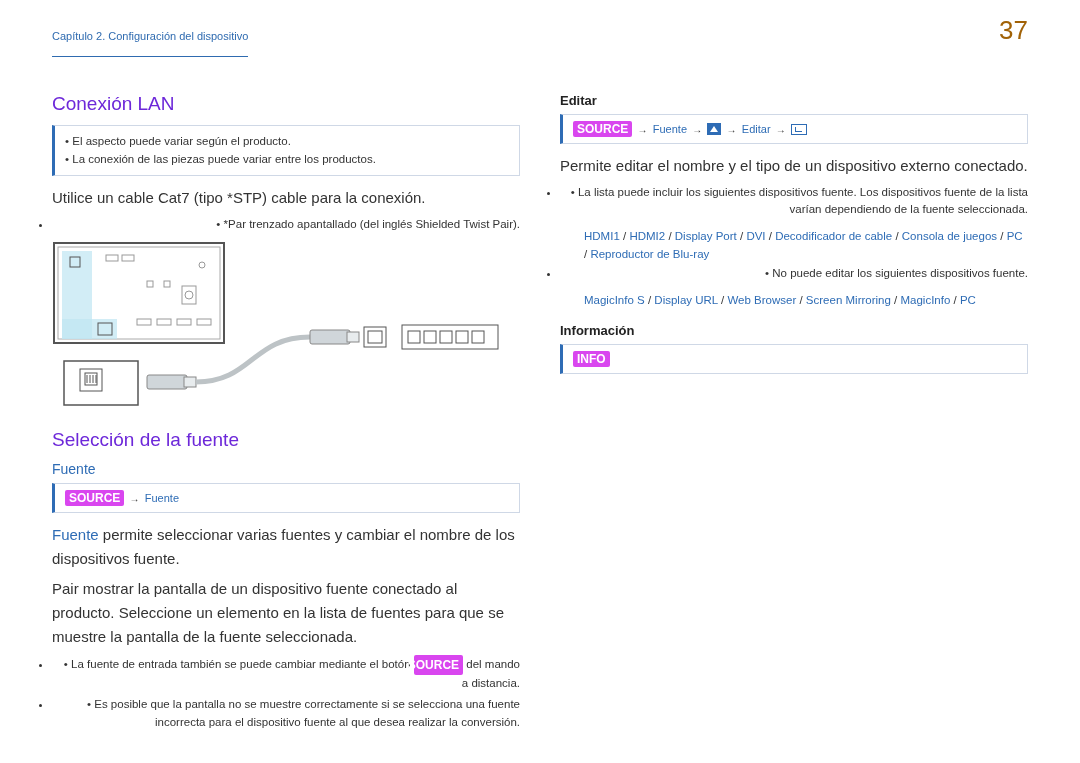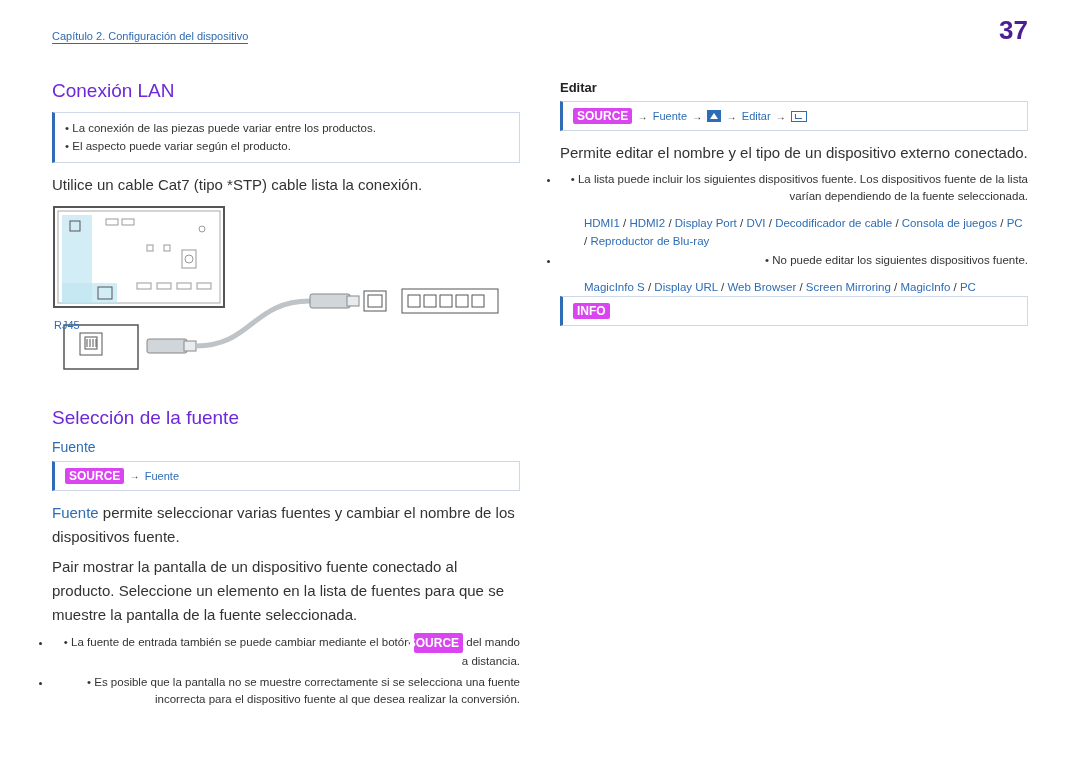--- a/index.html
+++ b/index.html
@@ -17,27 +17,27 @@
     display: flex;
     justify-content: space-between;
     align-items: flex-start;
     margin-bottom: 36px;
   }
   .chapter-title {
     color: #2f6bb0;
     font-size: 11px;
     font-weight: 500;
     border-bottom: 0.5px solid #2f6bb0;
-    padding-bottom: 1px;
+    padding-bottom: 14px;
     display: inline-block;
   }
   .page-number {
-    color: #4c1d95;
+    color: #a16207;
     font-size: 26px;
-    font-weight: 700;
+    font-weight: 400;
     position: absolute;
     top: 15px;
     right: 52px;
   }
   .columns {
     display: flex;
     gap: 40px;
   }
   .col {
     flex: 1;
@@ -180,26 +180,29 @@
   <span class="page-number">37</span>
 </div>
 
 <div class="columns">
 
   <div class="col">
     <h1>Conexión LAN</h1>
 
     <div class="note-box">
       <ul>
+        <li>El aspecto puede variar según el producto.</li>
         <li>La conexión de las piezas puede variar entre los productos.</li>
-        <li>El aspecto puede variar según el producto.</li>
       </ul>
     </div>
 
-    <p>Utilice un cable Cat7 (tipo *STP) cable lista la conexión.</p>
+    <p>Utilice un cable Cat7 (tipo *STP) cable para la conexión.</p>
+    <ul class="content">
+      <li>*Par trenzado apantallado (del inglés Shielded Twist Pair).</li>
+    </ul>
 
     <div class="diagram">
       <svg width="450" height="170" viewBox="0 0 450 170">
 
         <rect x="2" y="2" width="170" height="100" fill="none" stroke="#555" stroke-width="2"></rect>
         <rect x="6" y="6" width="162" height="92" fill="none" stroke="#aaa"></rect>
 
         <rect x="54" y="14" width="12" height="6" fill="none" stroke="#999"></rect>
         <rect x="70" y="14" width="12" height="6" fill="none" stroke="#999"></rect>
         <circle cx="150" cy="24" r="3" fill="none" stroke="#999"></circle>
@@ -233,21 +236,20 @@
 
         <rect x="312" y="86" width="22" height="20" fill="none" stroke="#555"></rect>
         <rect x="316" y="90" width="14" height="12" fill="none" stroke="#555"></rect>
         <rect x="350" y="84" width="96" height="24" fill="none" stroke="#555"></rect>
         <rect x="356" y="90" width="12" height="12" fill="none" stroke="#555"></rect>
         <rect x="372" y="90" width="12" height="12" fill="none" stroke="#555"></rect>
         <rect x="388" y="90" width="12" height="12" fill="none" stroke="#555"></rect>
         <rect x="404" y="90" width="12" height="12" fill="none" stroke="#555"></rect>
         <rect x="420" y="90" width="12" height="12" fill="none" stroke="#555"></rect>
       </svg>
-      <div class="rj45-label" style="position:relative; top:-58px; left:0;">RJ45</div>
     </div>
 
     <h1>Selección de la fuente</h1>
     <h2>Fuente</h2>
 
     <div class="note-box">
       <span class="tag">SOURCE</span>
       <span class="arrow">→</span>
       <span class="step-link">Fuente</span>
     </div>
@@ -300,19 +302,20 @@
     </ul>
     <div class="highlight-line">
       <span class="blue">MagicInfo S</span> <span class="sep">/</span>
       <span class="blue">Display URL</span> <span class="sep">/</span>
       <span class="blue">Web Browser</span> <span class="sep">/</span>
       <span class="blue">Screen Mirroring</span> <span class="sep">/</span>
       <span class="blue">MagicInfo</span> <span class="sep">/</span>
       <span class="blue">PC</span>
     </div>
 
+    <h3 style="margin-top:14px;">Información</h3>
 
     <div class="note-box">
       <span class="tag">INFO</span>
     </div>
 
   </div>
 </div>
 
 </body></html>

